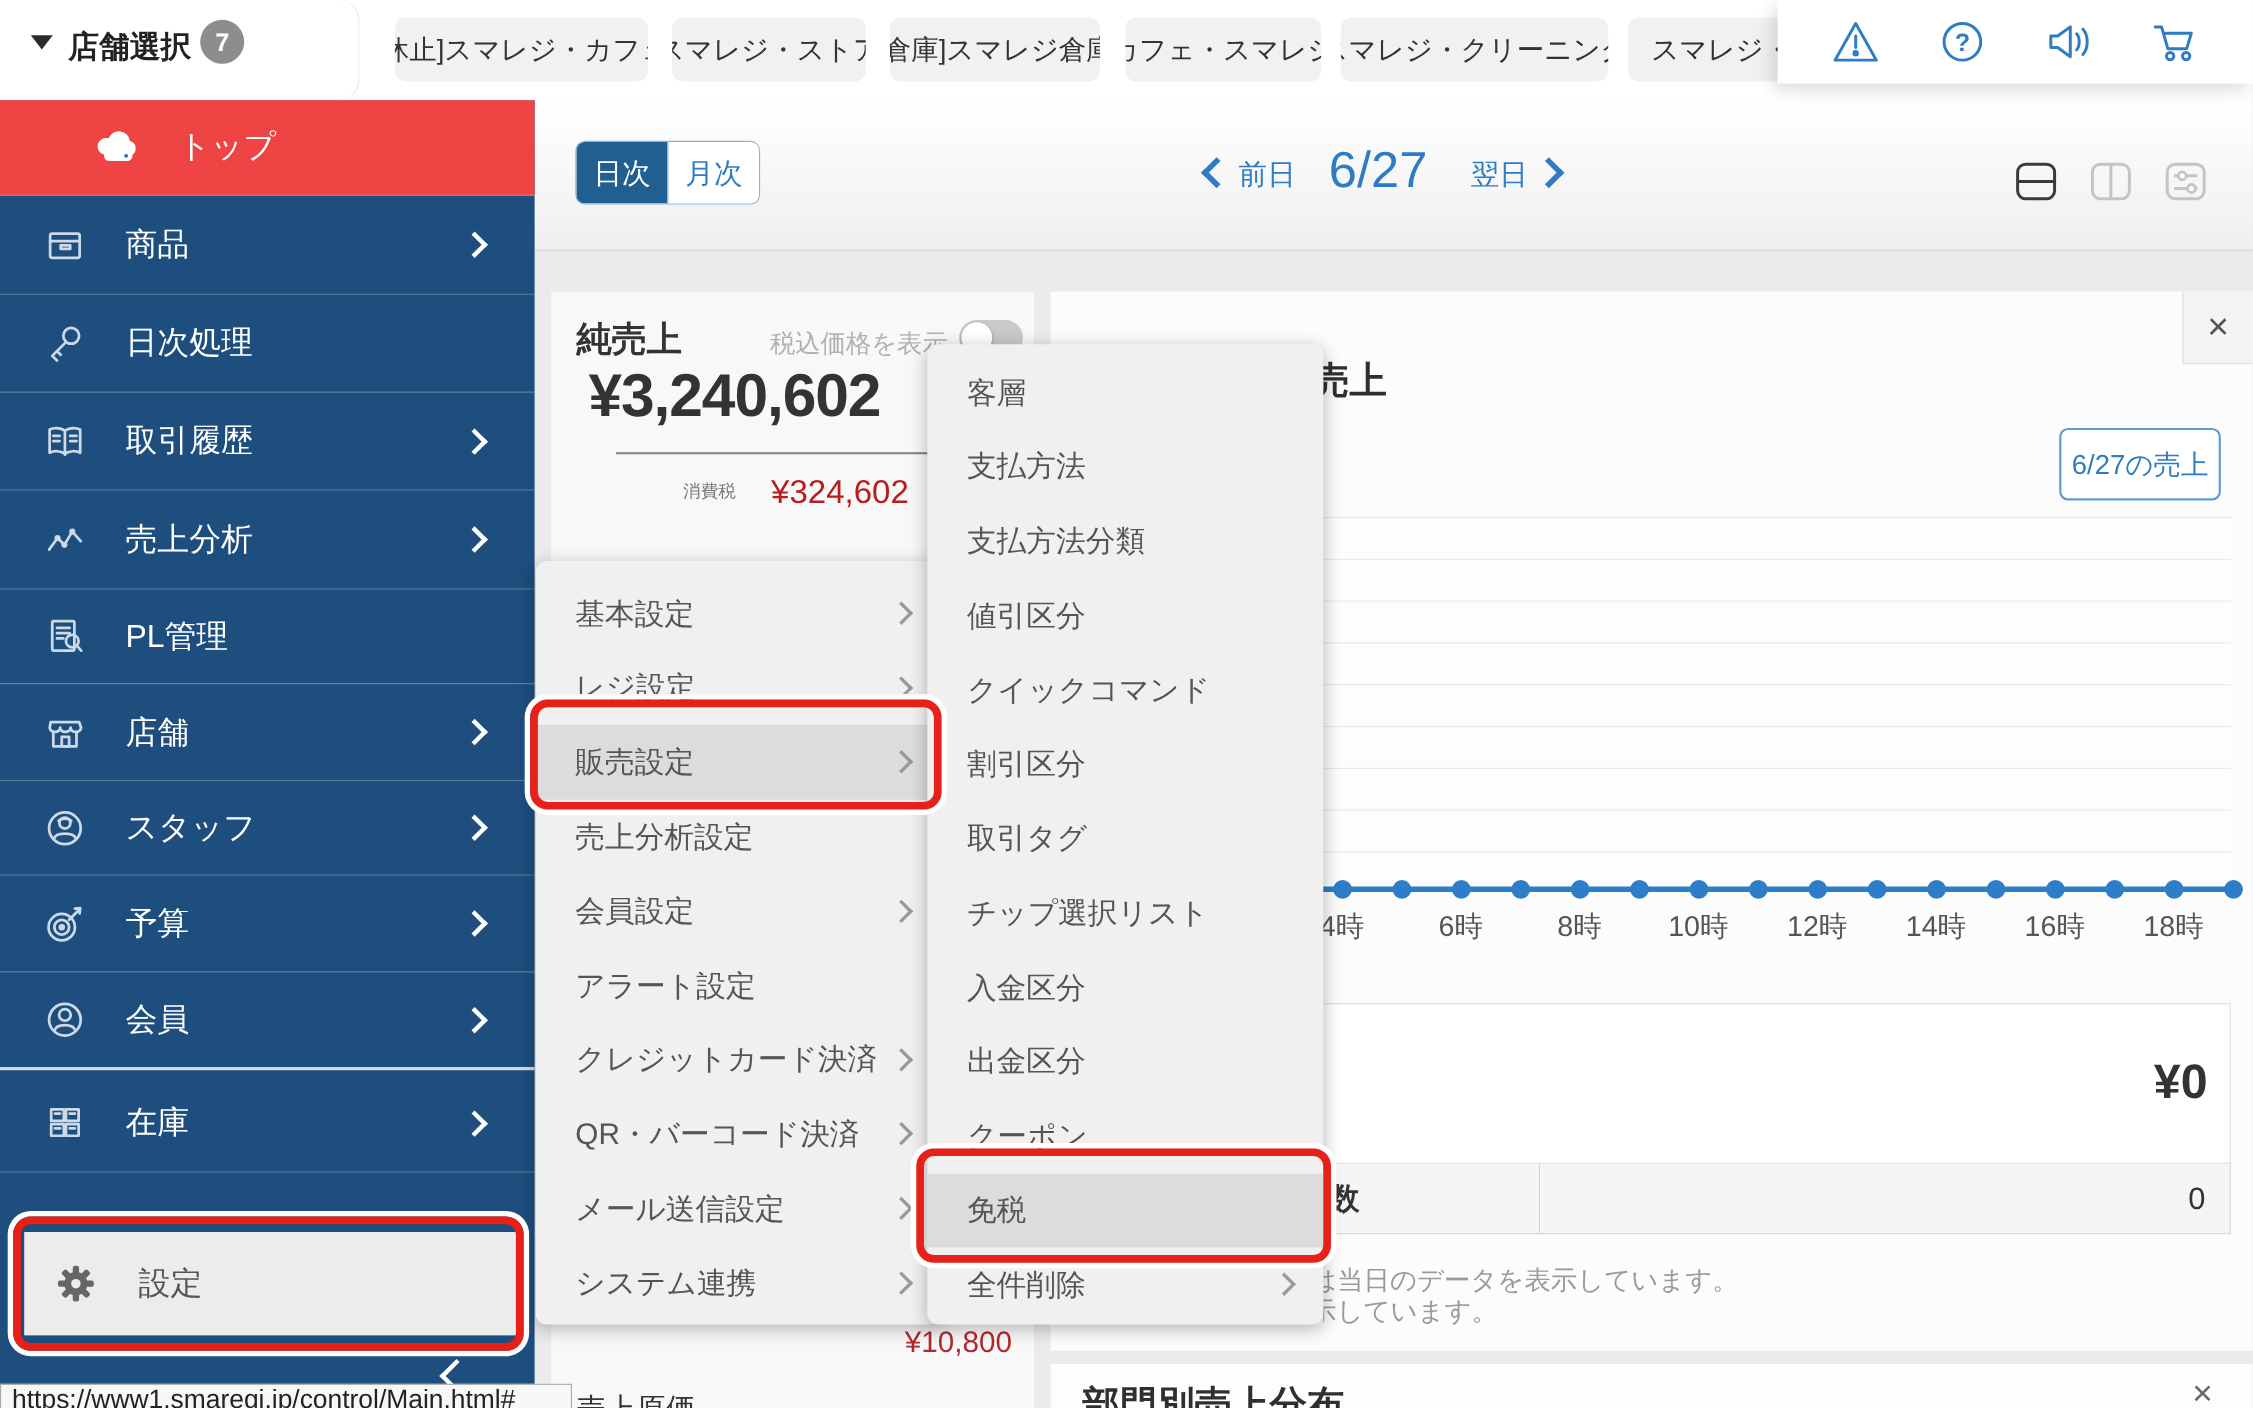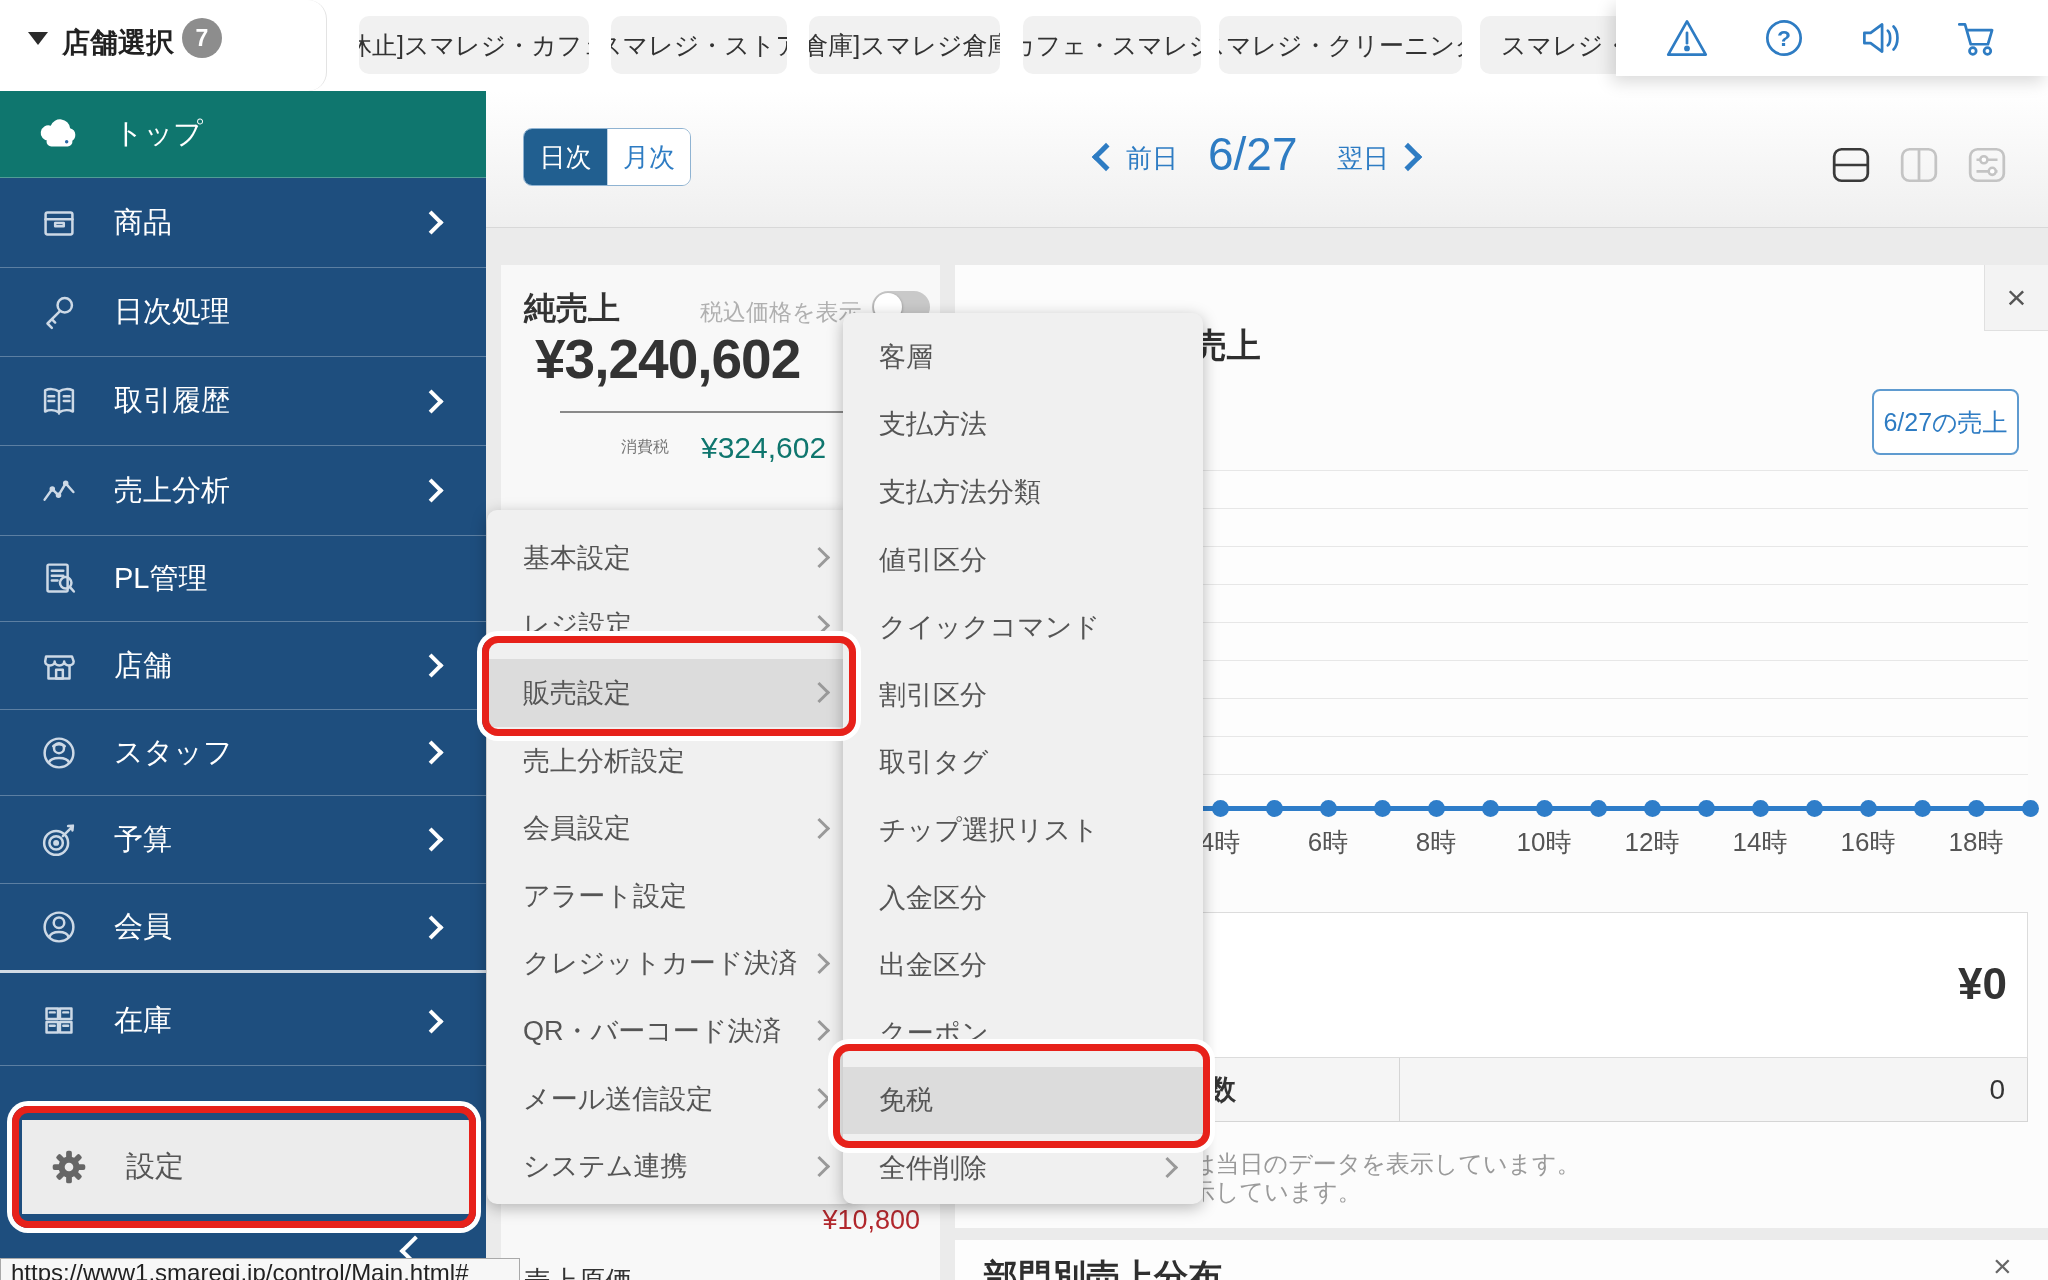--- a/index.html
+++ b/index.html
@@ -13,21 +13,21 @@
   #topbar{left:0;top:0;width:2048px;height:91px;background:#fff;z-index:50;}
   #storeSelect{left:0;top:0;width:326px;height:91px;border-right:1px solid #e3e3e3;border-radius:19px;}
   .tri-down{width:0;height:0;border-left:10px solid transparent;border-right:10px solid transparent;border-top:13px solid #2b2b2b;}
   #storeSelectLabel{font-size:28px;font-weight:bold;color:#222;}
   #storeBadge{width:40px;height:40px;border-radius:50%;background:#8d8d8d;color:#fff;font-size:23px;font-weight:bold;display:flex;align-items:center;justify-content:center;}
   .store-tab{top:16px;height:58px;background:#f1f1f1;border-radius:10px;color:#333;font-size:25px;display:flex;align-items:center;justify-content:center;white-space:nowrap;overflow:hidden;}
   #topRightPanel{left:1616px;top:0;width:432px;height:76px;background:#fff;box-shadow:-4px 6px 16px rgba(0,0,0,.15);z-index:55;display:flex;align-items:center;justify-content:space-evenly;}
   
   #sidebar{left:0;top:91px;width:486px;height:1189px;background:#1e4e7e;z-index:10;}
   .side-item{left:0;width:486px;display:flex;align-items:center;border-bottom:1px solid rgba(255,255,255,.28);box-sizing:border-box;}
-  .side-item.active{background:#0f766e;}
+  .side-item.active{background:#ef4444;padding-left:48px;}
   .side-item .lbl{color:#fff;font-size:29px;margin-left:32px;}
   .side-icon{width:46px;height:46px;margin-left:36px;flex:none;}
   .chev{display:inline-block;width:13px;height:13px;border-top:4px solid #fff;border-right:4px solid #fff;transform:rotate(45deg);}
   .side-item .chev{position:absolute;right:46px;}
   #settingsRedbox{z-index:40;}
   .redbox{border:7px solid #e7211a;border-radius:16px;box-shadow:0 0 0 5px #ffffff;pointer-events:none;box-sizing:border-box;}
   #settingsItem{left:22px;top:1120px;width:452px;height:94px;background:#ececec;display:flex;align-items:center;z-index:12;}
   #settingsItem .lbl{color:#555;font-size:29px;margin-left:34px;}
   #collapseChev{left:404px;top:1240px;width:18px;height:18px;border-top:4px solid #fff;border-right:4px solid #fff;transform:rotate(-135deg);z-index:12;}
   #urlTooltip{left:0;top:1258px;width:520px;height:30px;background:#f7f7f7;border:1px solid #a9a9a9;box-sizing:border-box;color:#222;font-size:24px;line-height:28px;padding-left:10px;white-space:nowrap;overflow:hidden;z-index:60;}
@@ -43,21 +43,21 @@
   .layicon{width:42px;height:42px;}
   
   #salesCard{left:501px;top:265px;width:439px;height:1015px;background:#f8f8f8;z-index:1;}
   #salesTitle{left:23px;top:22px;font-size:32px;font-weight:bold;color:#333;}
   #taxToggleLabel{left:199px;top:32px;font-size:23px;color:#b0b0b0;}
   #taxToggle{left:371px;top:26px;width:58px;height:32px;border-radius:16px;background:#c9c9c9;}
   #taxToggle .knob{position:absolute;left:2px;top:2px;width:28px;height:28px;border-radius:50%;background:#fff;box-shadow:0 1px 3px rgba(0,0,0,.35);}
   #bigAmount{left:34px;top:62px;font-size:55px;font-weight:bold;color:#333;white-space:nowrap;letter-spacing:-1px;}
   #amountRule{left:59px;top:146px;width:360px;border-bottom:2px solid #8a8a8a;}
   #taxRowLabel{left:120px;top:172px;font-size:16px;color:#777;}
-  #taxRowValue{left:200px;top:166px;font-size:30px;color:#0f766e;}
+  #taxRowValue{left:200px;top:166px;font-size:30px;color:#b91c1c;}
   #cogsAmount{left:259px;top:940px;width:160px;text-align:right;font-size:27px;color:#b3282d;white-space:nowrap;}
   #cogsLabel{left:23px;top:998px;font-size:27px;color:#333;}
   
   #rtPanel{left:955px;top:265px;width:1093px;height:963px;background:#fcfcfc;z-index:1;}
   #rtTitle{left:29px;top:58px;font-size:34px;font-weight:bold;color:#2f2f2f;}
   #rtClose{left:1029px;top:0;width:64px;height:66px;background:#f3f3f3;border-left:1px solid #e0e0e0;border-bottom:1px solid #e0e0e0;box-sizing:border-box;color:#555;font-size:34px;display:flex;align-items:center;justify-content:center;}
   #rtDateBtn{left:917px;top:109px;width:147px;height:66px;border:2px solid #5f9bd0;border-radius:8px;background:#fff;color:#2e7cc3;font-size:25px;display:flex;align-items:center;justify-content:center;box-sizing:border-box;margin-top:15px;}
   #chartArea{left:20px;top:205px;width:1053px;height:342px;background:#fdfdfd;}
   .gridline{left:0;width:1053px;height:0;border-top:1px solid #e7e7e7;}
   #chartLine{left:20px;top:541px;width:1053px;height:5px;background:#2e7dc9;border-radius:3px;}

